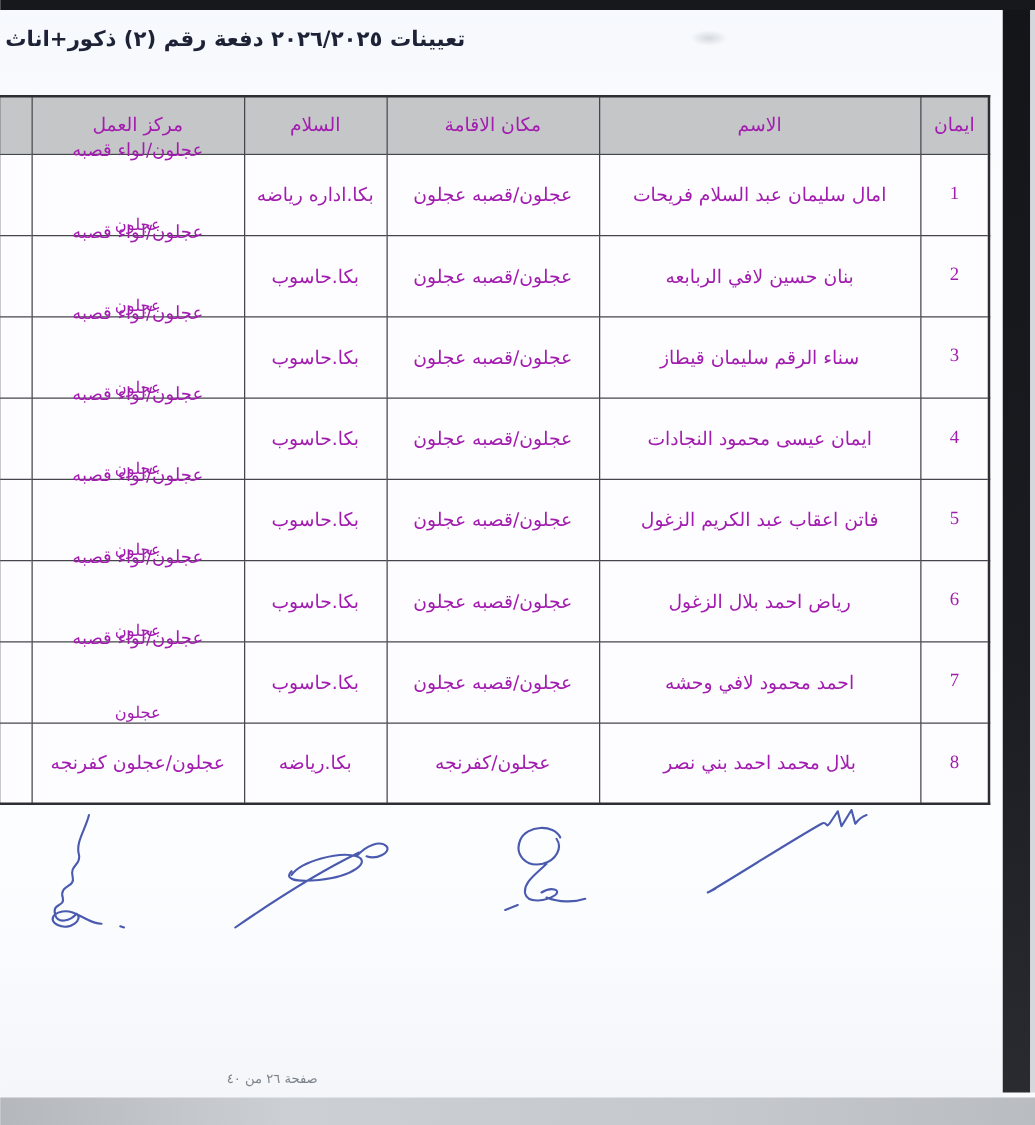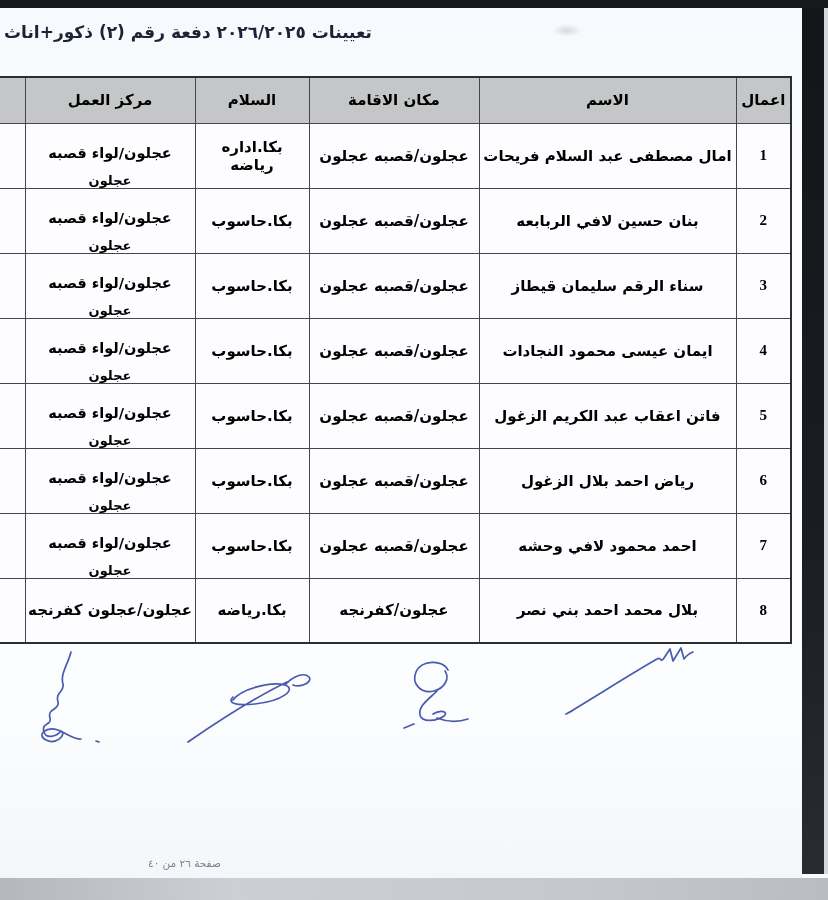--- a/index.html
+++ b/index.html
@@ -26,37 +26,37 @@
   }
   
   table.appt{
     position:absolute;top:76px;right:36px;border-collapse:collapse;table-layout:fixed;
     width:792px;direction:rtl;background:#fdfdff;
     border:2px solid #2d2d34;
   }
   table.appt th,table.appt td{
     border:1.5px solid #45454c;overflow:visible;
     text-align:center;vertical-align:middle;
-    font-weight:700;font-size:15px;color:#000000;
+    font-weight:400;font-size:15px;color:#a21caf;
     padding:0 2px;
   }
   table.appt thead tr{height:46px;}
   table.appt tbody tr{height:65px;}
   table.appt th{background:#c5c6c7;font-size:15px;}
   td.num{font-family:"Liberation Serif",serif;font-weight:400;font-size:19px;color:#24262e;}
   td.wc{position:relative;}
-  td.wc .l1{position:absolute;top:-11px;left:0;right:0;text-align:center;font-size:14.5px;margin-top:32px;}
+  td.wc .l1{position:absolute;top:-11px;left:0;right:0;text-align:center;font-size:14.5px;}
   td.wc .l2{position:absolute;bottom:0px;left:0;right:0;text-align:center;font-size:13px;}
   td.wc-center{font-size:14.5px;}
   td.sliver{background:#fdfdff;}
   th.sliver{background:#c5c6c7;}
   
   .signatures{position:absolute;left:0;top:638px;width:828px;height:130px;}
   
-  .page-footer{position:absolute;left:148px;top:857px;width:96px;text-align:left;
+  .page-footer{position:absolute;left:158px;top:857px;width:96px;text-align:right;
     font-size:10.5px;color:#7c828c;font-weight:400;direction:rtl;}
 </style>
 </head>
 <body>
 
 <div class="paper"></div>
 <div class="top-edge"></div>
 <div class="right-edge"></div>
 <div class="right-sliver"></div>
 <div class="bottom-edge"></div>
@@ -68,32 +68,32 @@
   <colgroup>
     <col style="width:55px">
       <col style="width:257px">
       <col style="width:170px">
     <col style="width:114px">
       <col style="width:170px">
       <col style="width:26px">
   </colgroup>
   <thead>
     <tr>
-      <th>اعمال</th>
+      <th>ايمان</th>
       <th>الاسم</th>
       <th>مكان الاقامة</th>
       <th>السلام</th>
       <th>مركز العمل</th>
       <th class="sliver"></th>
     </tr>
   </thead>
   <tbody>
     <tr>
       <td class="num">1</td>
-      <td>امال مصطفى عبد السلام فريحات</td>
+      <td>امال سليمان عبد السلام فريحات</td>
       <td>عجلون/قصبه عجلون</td>
       <td>بكا.اداره رياضه</td>
       <td class="wc">
         <div class="l1">عجلون/لواء قصبه</div>
         <div class="l2">عجلون</div>
       </td>
       <td class="sliver"></td>
     </tr>
     <tr>
       <td class="num">2</td>

